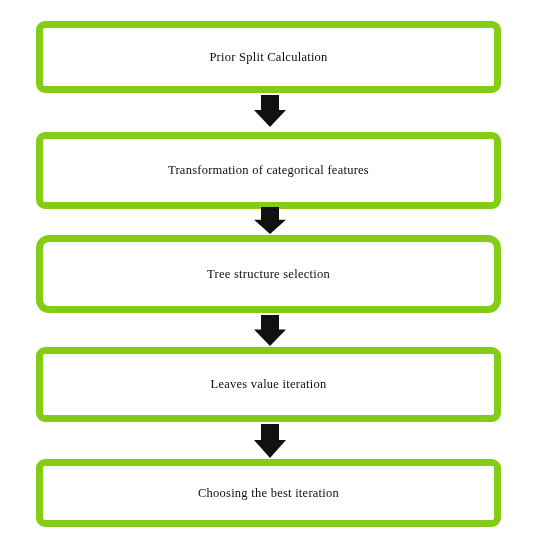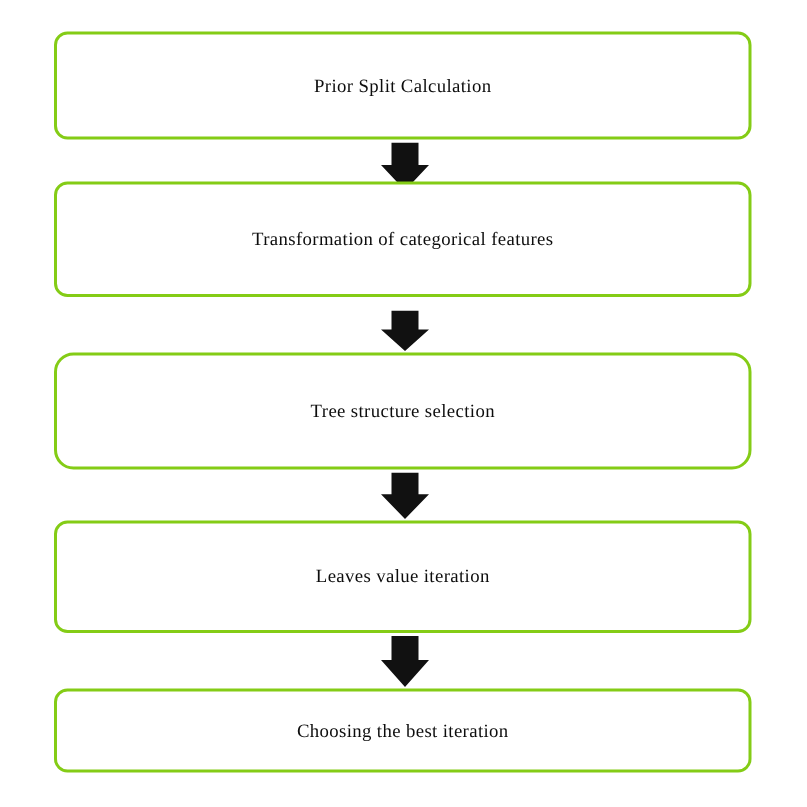--- a/index.html
+++ b/index.html
@@ -21,45 +21,45 @@
     height: 538px;
     background: #ffffff;
     box-sizing: border-box;
   }
 
   .flow-step {
     position: absolute;
     left: 36px;
     width: 465px;
     box-sizing: border-box;
-    border: 2px solid #84cc16;
+    border: 7px solid #84cc16;
     border-radius: 9px;
     background: #ffffff;
     display: flex;
     align-items: center;
     justify-content: center;
   }
 
   .step-label {
     font-family: "Liberation Serif", "DejaVu Serif", serif;
     font-size: 12.5px;
     line-height: 1.2;
     color: #0d0d0d;
     text-align: center;
     letter-spacing: 0.25px;
     white-space: nowrap;
     user-select: none;
   }
 
   
   #step-1 { top: 21px;  height: 72px; }
-  #step-2 { top: 121px; height: 77px; }
+  #step-2 { top: 132px; height: 77px; }
   #step-3 { top: 235px; height: 78px; border-radius: 13px; }
   #step-4 { top: 347px; height: 75px; }
-  #step-5 { top: 459px; height: 56px; }
+  #step-5 { top: 459px; height: 68px; }
 
   
   .flow-arrow {
     position: absolute;
     left: 254px;
     width: 32px;
     overflow: visible;
   }
 
   #arrow-1 { top: 95px;  height: 32px; }

